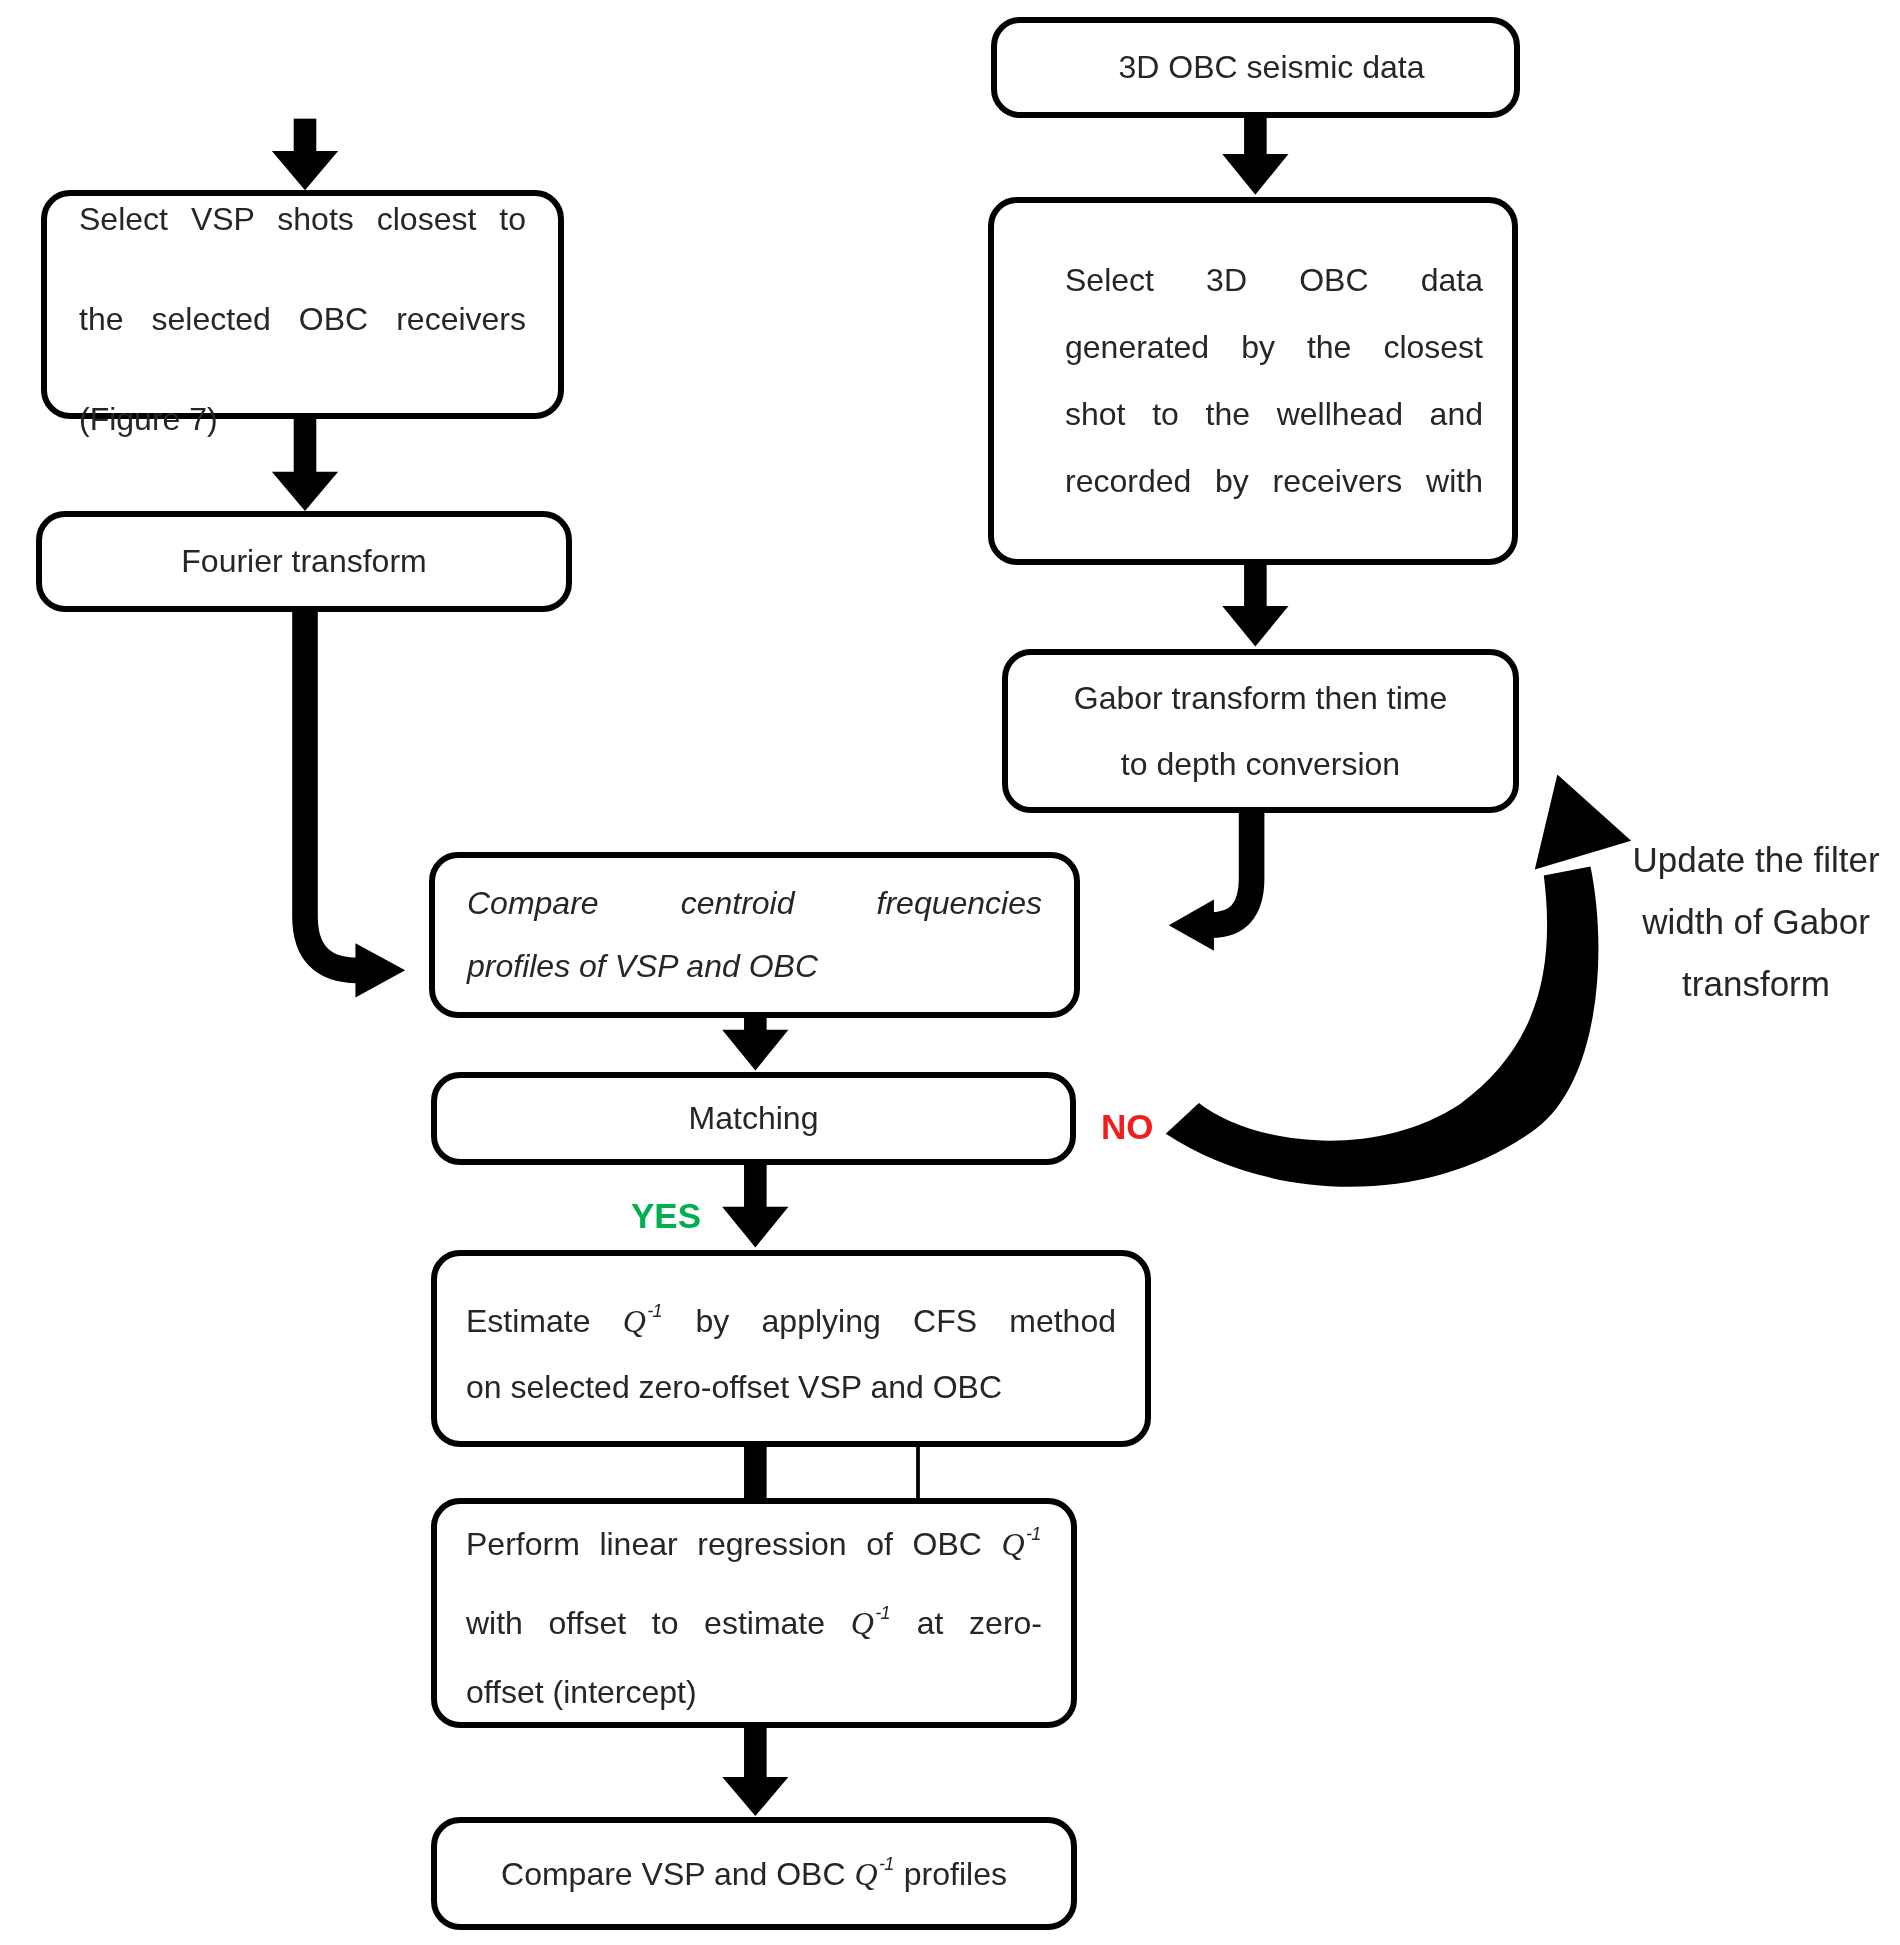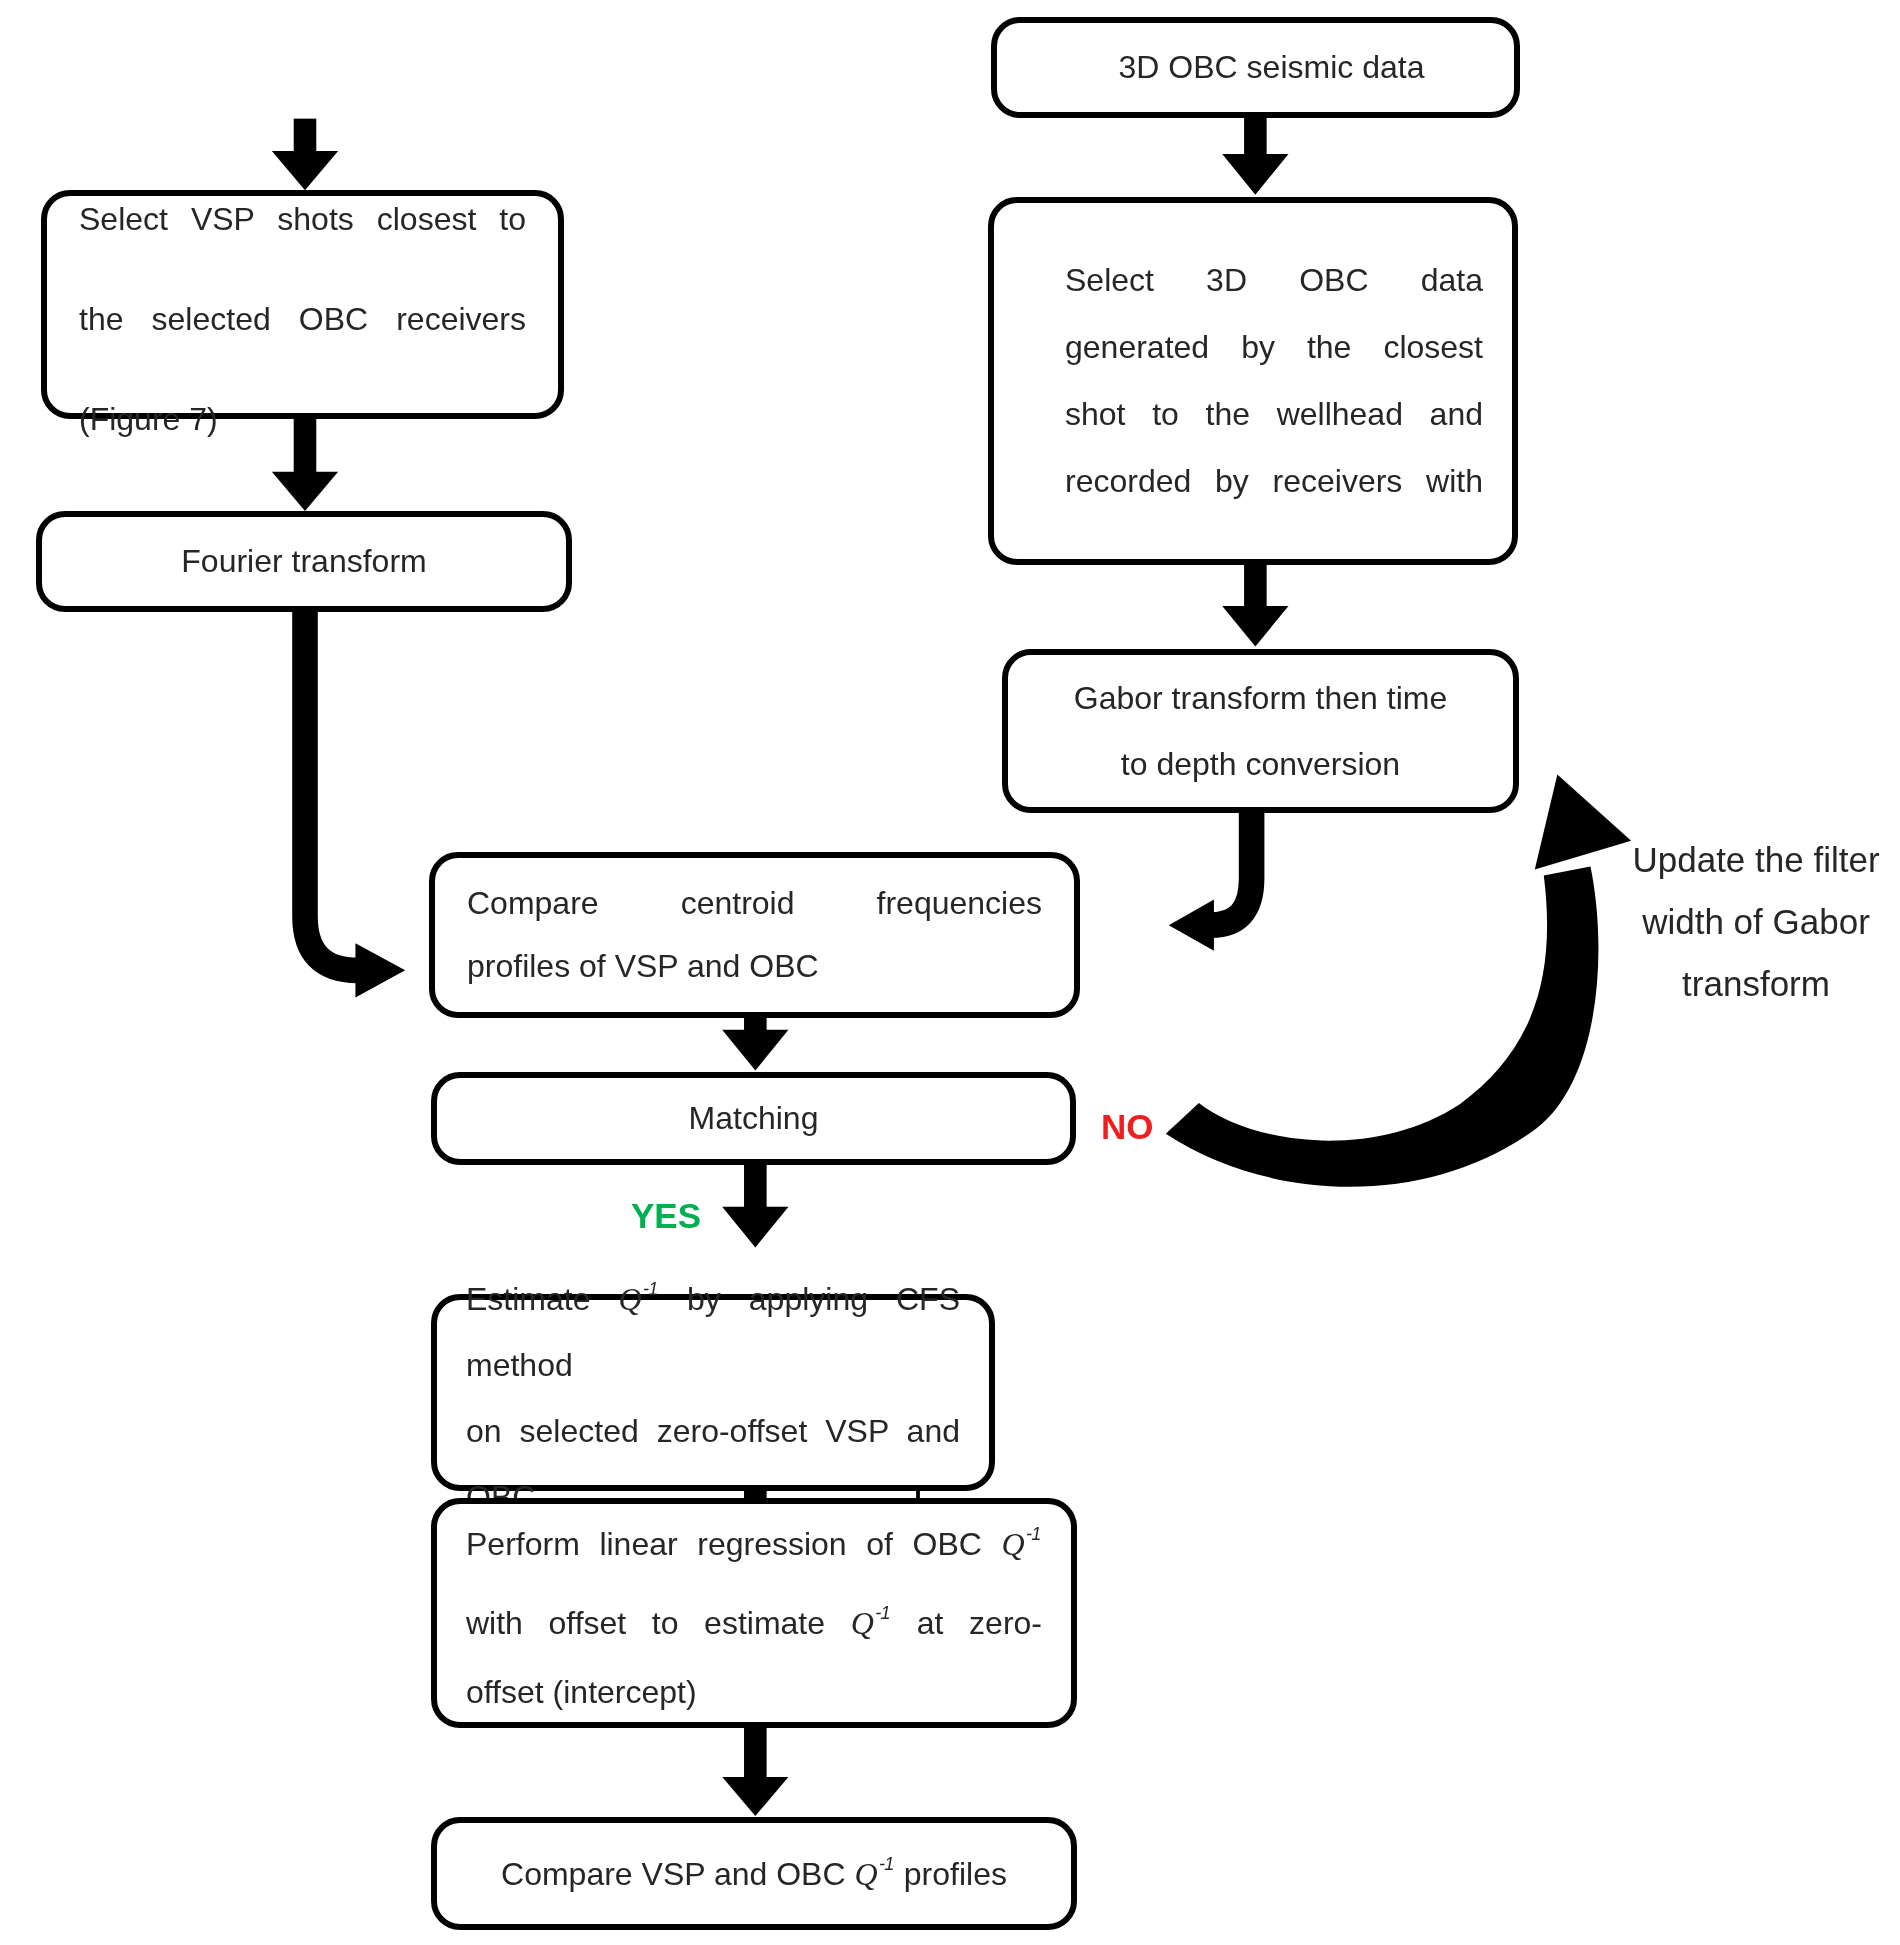--- a/index.html
+++ b/index.html
@@ -31,21 +31,21 @@
   .box.center1 { align-items: center; text-align: center; }
   .box .cline { display: block; text-align: center; white-space: nowrap; }
   .box .jline { display: block; text-align: justify; text-align-last: justify; }
   .box .jline.last { text-align-last: left; }
   .pad-l { padding: 0 32px; }
   .pad-m { padding: 0 29px; }
   .lh95  .jline, .lh95  .cline { line-height: 72px; margin-top: 28px; }
   .lh89  .jline, .lh89  .cline { line-height: 67px; margin-left: 42px; }
   .lh88  .jline, .lh88  .cline { line-height: 66px; }
   .lh92  .jline, .lh92  .cline { line-height: 69px; }
-  .lh84  .jline, .lh84  .cline { line-height: 63px; }
+  .lh84  .jline, .lh84  .cline { line-height: 63px; font-style: italic; }
   
   i.qvar {
     font-family: "Liberation Serif", serif;
     font-style: italic;
   }
   sup.qexp {
     font-size: 18px;
     font-style: italic;
     vertical-align: 15px;
     letter-spacing: -0.8px;
@@ -171,21 +171,21 @@
 
   <div class="box pad-l lh84" style="left:429px; top:852px; width:651px; height:166px;">
     <span class="jline">Compare centroid frequencies</span>
     <span class="jline last">profiles of VSP and OBC</span>
   </div>
 
   <div class="box center1" style="left:431px; top:1072px; width:645px; height:93px;">
     <span class="cline">Matching</span>
   </div>
 
-  <div class="box pad-m lh88" style="left:431px; top:1250px; width:564px; height:197px;margin-top:44px;">
+  <div class="box pad-m lh88" style="left:431px; top:1250px; width:720px; height:197px;">
     <span class="jline">Estimate <i class="qvar">Q</i><sup class="qexp">-1</sup> by applying CFS method</span>
     <span class="jline last">on selected zero-offset VSP and OBC</span>
   </div>
 
   <div class="box pad-m lh92" style="left:431px; top:1498px; width:646px; height:230px;">
     <span class="jline">Perform linear regression of OBC <i class="qvar">Q</i><sup class="qexp">-1</sup></span>
     <span class="jline">with offset to estimate <i class="qvar">Q</i><sup class="qexp">-1</sup> at zero-</span>
     <span class="jline last">offset (intercept)</span>
   </div>
 

